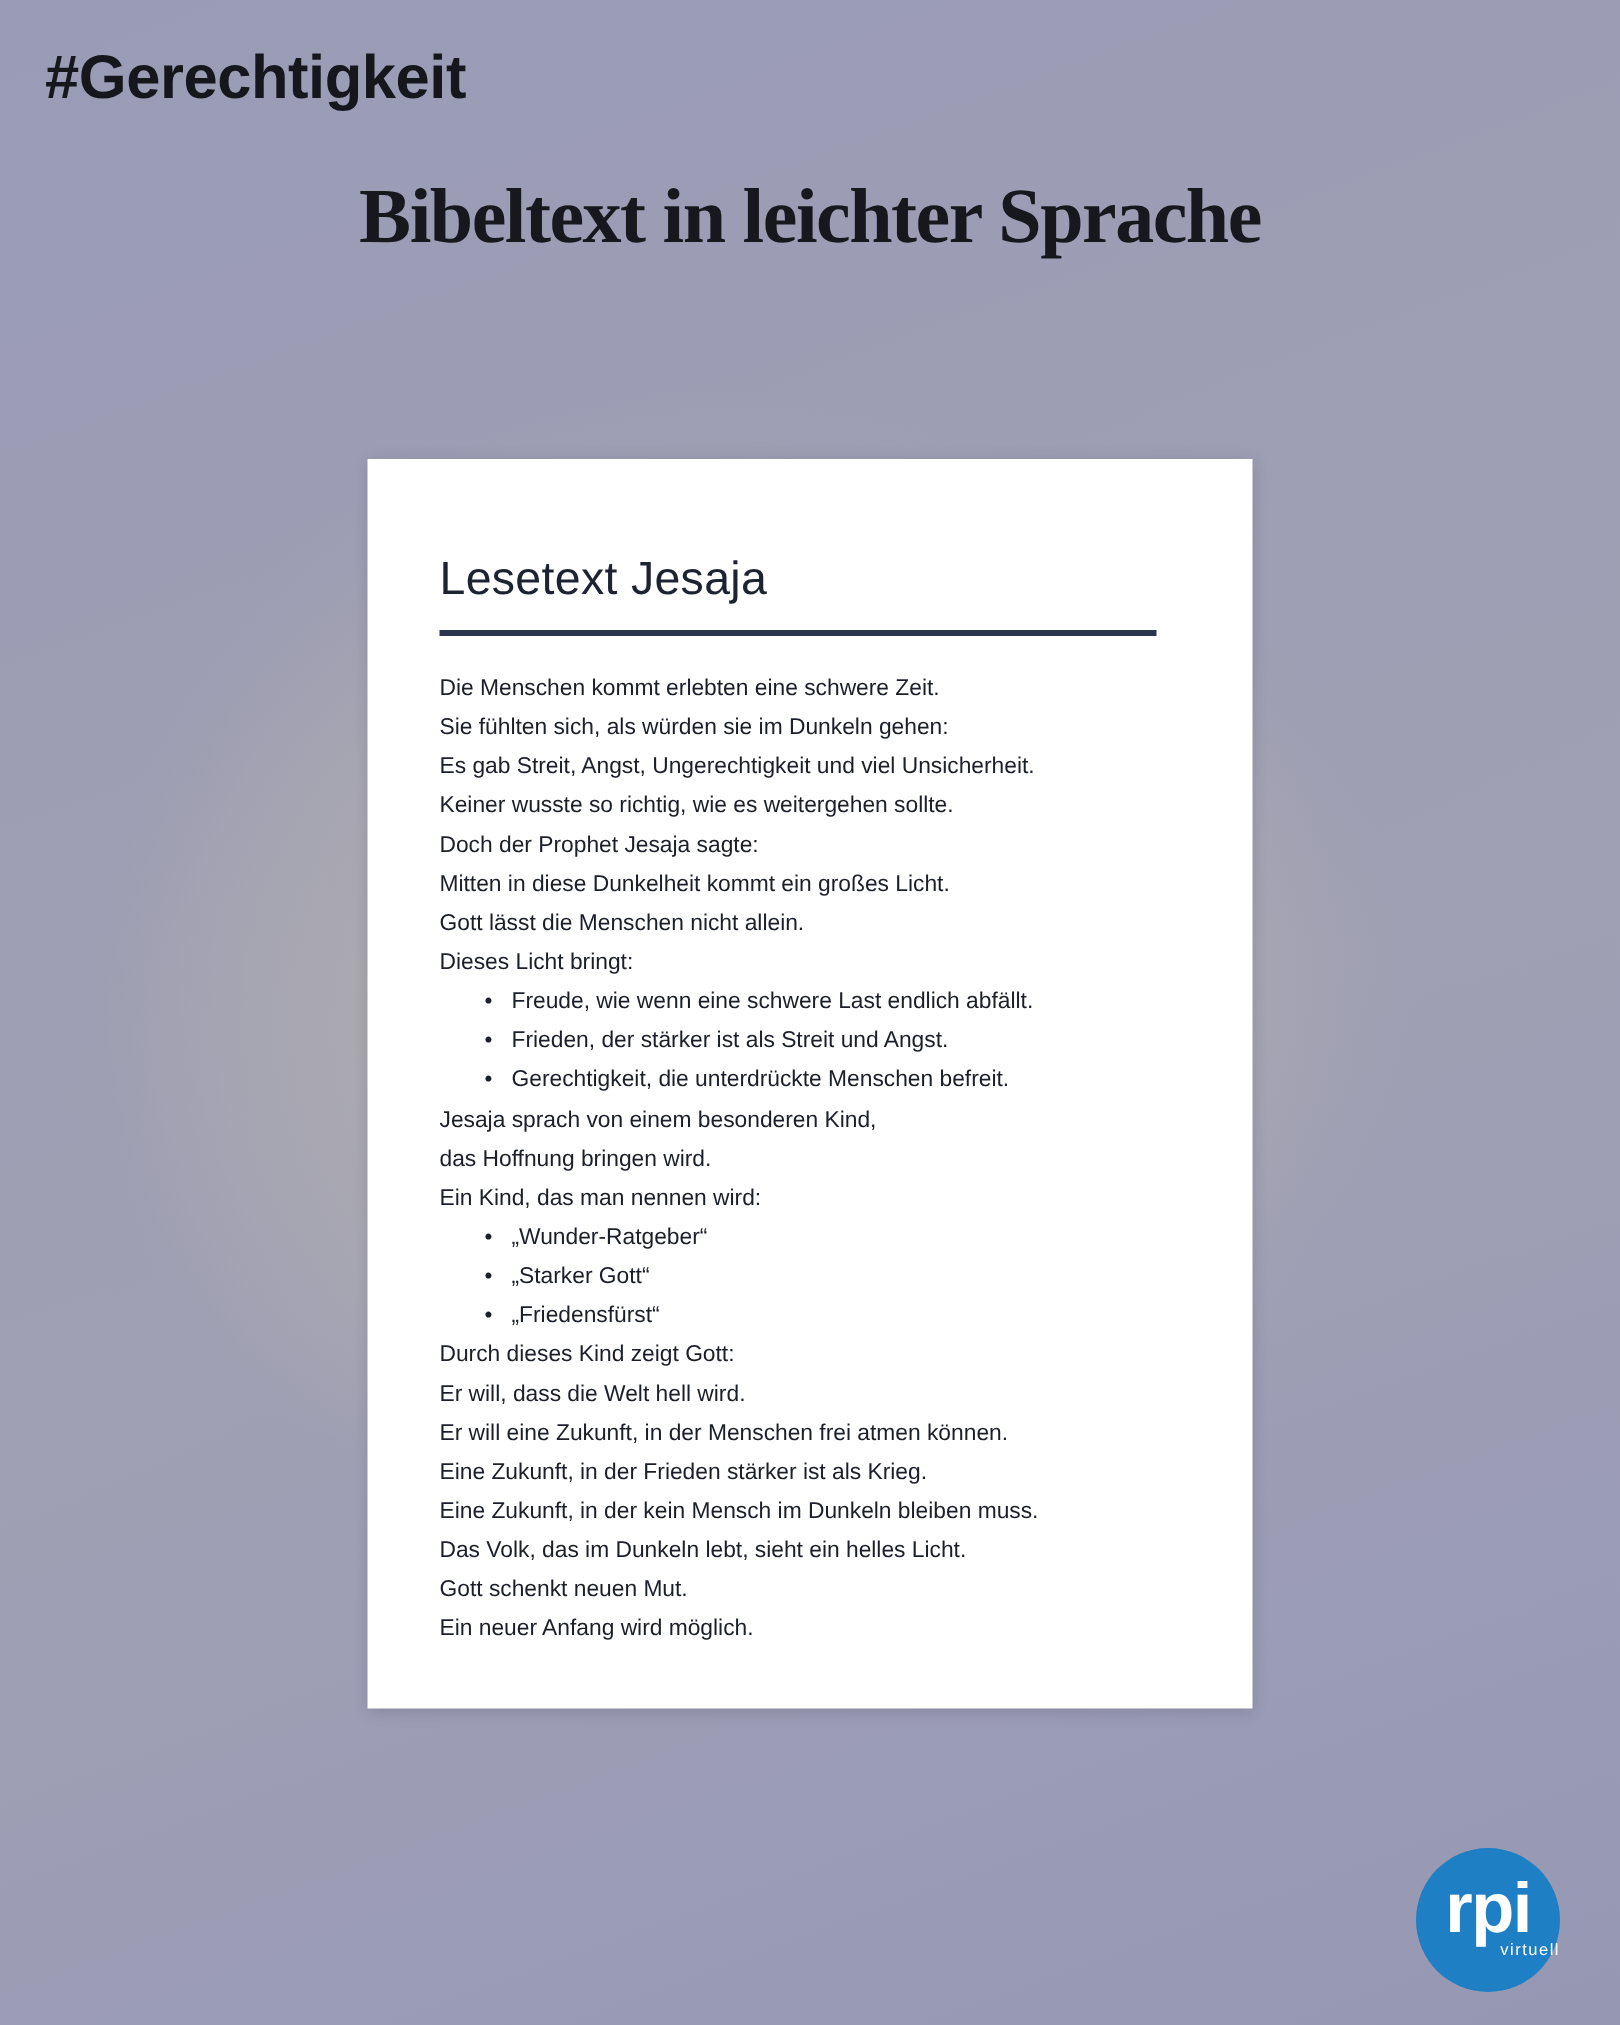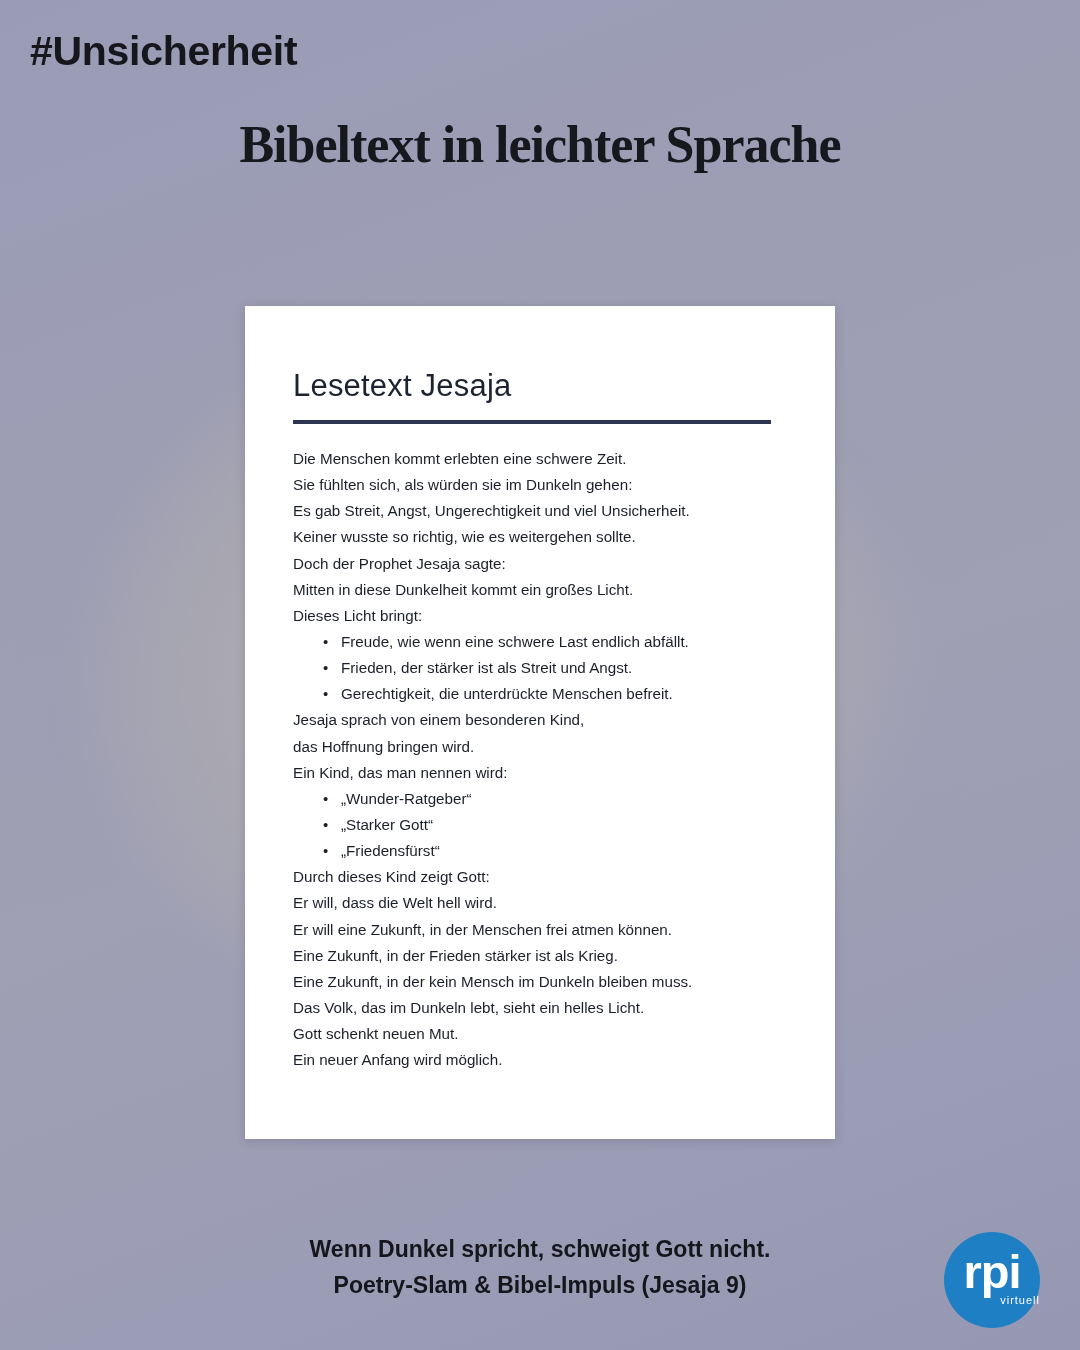--- a/index.html
+++ b/index.html
@@ -157,35 +157,36 @@
     font-size: 11px;
     letter-spacing: 1px;
     font-family: "Liberation Sans", sans-serif;
   }
 </style>
 </head>
 <body>
 
 <div id="poster">
 
-  <div class="hashtag">#Unsicherheit</div>
+  <div class="hashtag">#Gerechtigkeit</div>
 
   <div class="headline">Bibeltext in leichter Sprache</div>
 
   <div class="card">
     <div class="card-inner">
       <h2 class="card-title">Lesetext Jesaja</h2>
       <div class="rule"></div>
       <div id="body-container">
           <div class="body-line">Die Menschen kommt erlebten eine schwere Zeit.</div>
           <div class="body-line">Sie fühlten sich, als würden sie im Dunkeln gehen:</div>
           <div class="body-line">Es gab Streit, Angst, Ungerechtigkeit und viel Unsicherheit.</div>
           <div class="body-line">Keiner wusste so richtig, wie es weitergehen sollte.</div>
           <div class="body-line">Doch der Prophet Jesaja sagte:</div>
           <div class="body-line">Mitten in diese Dunkelheit kommt ein großes Licht.</div>
+          <div class="body-line">Gott lässt die Menschen nicht allein.</div>
           <div class="body-line">Dieses Licht bringt:</div>
           <ul class="bullets">
             <li>Freude, wie wenn eine schwere Last endlich abfällt.</li>
             <li>Frieden, der stärker ist als Streit und Angst.</li>
             <li>Gerechtigkeit, die unterdrückte Menschen befreit.</li>
           </ul>
           <div class="body-line">Jesaja sprach von einem besonderen Kind,</div>
           <div class="body-line">das Hoffnung bringen wird.</div>
           <div class="body-line">Ein Kind, das man nennen wird:</div>
           <ul class="bullets">
@@ -198,23 +199,19 @@
           <div class="body-line">Er will eine Zukunft, in der Menschen frei atmen können.</div>
           <div class="body-line">Eine Zukunft, in der Frieden stärker ist als Krieg.</div>
           <div class="body-line">Eine Zukunft, in der kein Mensch im Dunkeln bleiben muss.</div>
           <div class="body-line">Das Volk, das im Dunkeln lebt, sieht ein helles Licht.</div>
           <div class="body-line">Gott schenkt neuen Mut.</div>
           <div class="body-line">Ein neuer Anfang wird möglich.</div>
         </div>
     </div>
   </div>
 
-  <div class="footer">
-    <div>Wenn Dunkel spricht, schweigt Gott nicht.</div>
-    <div>Poetry-Slam &amp; Bibel-Impuls (Jesaja 9)</div>
-  </div>
 
   <div class="logo">
     <div class="rpi">rpi</div>
     <div class="virtuell">virtuell</div>
   </div>
 
 </div>
 
 </body></html>

